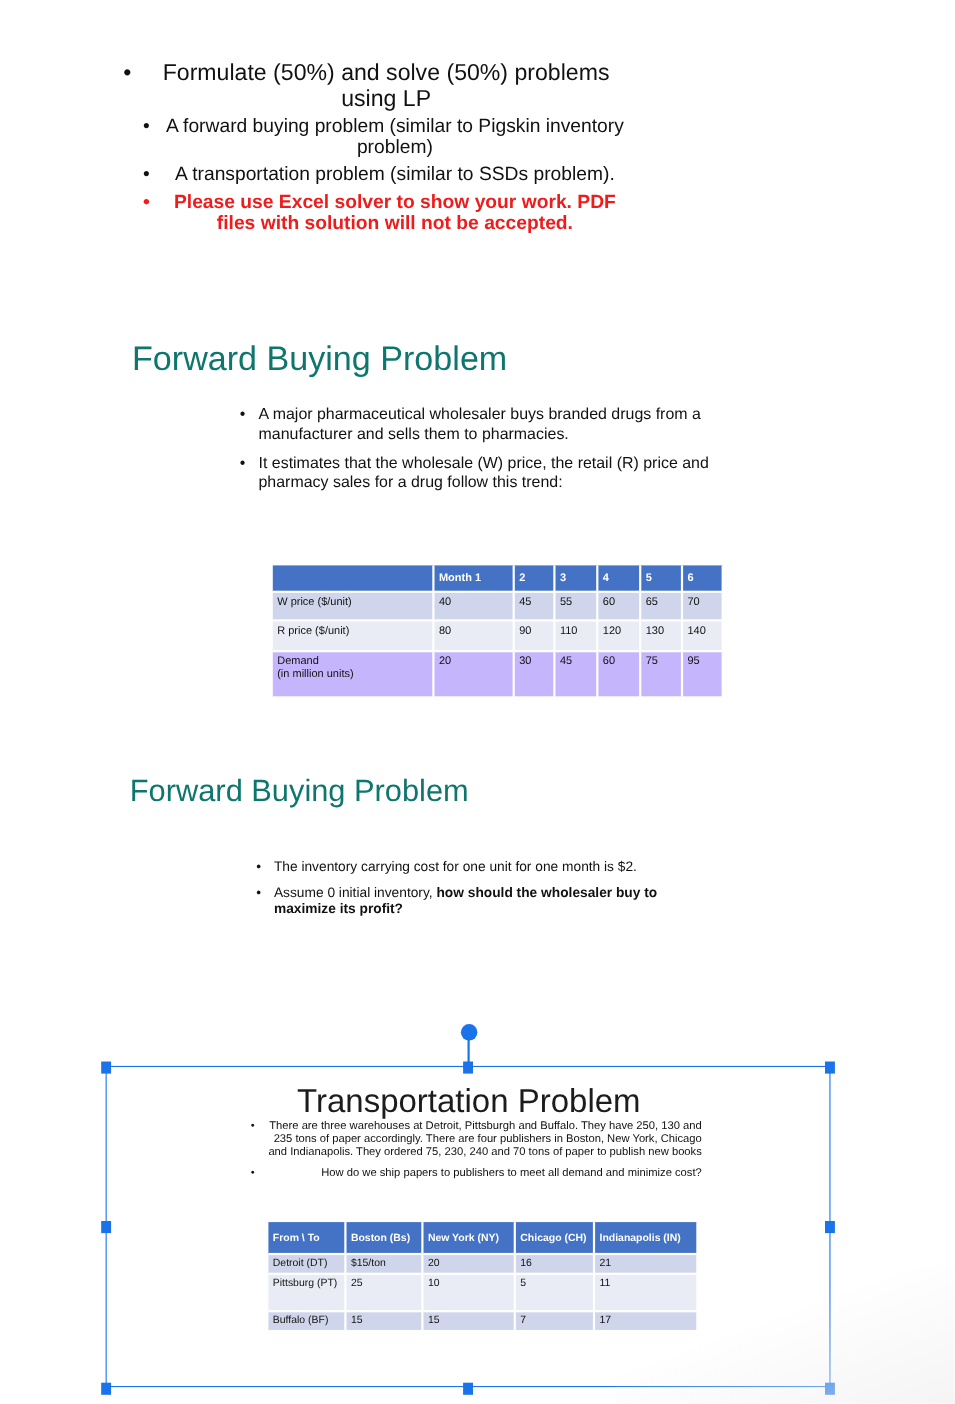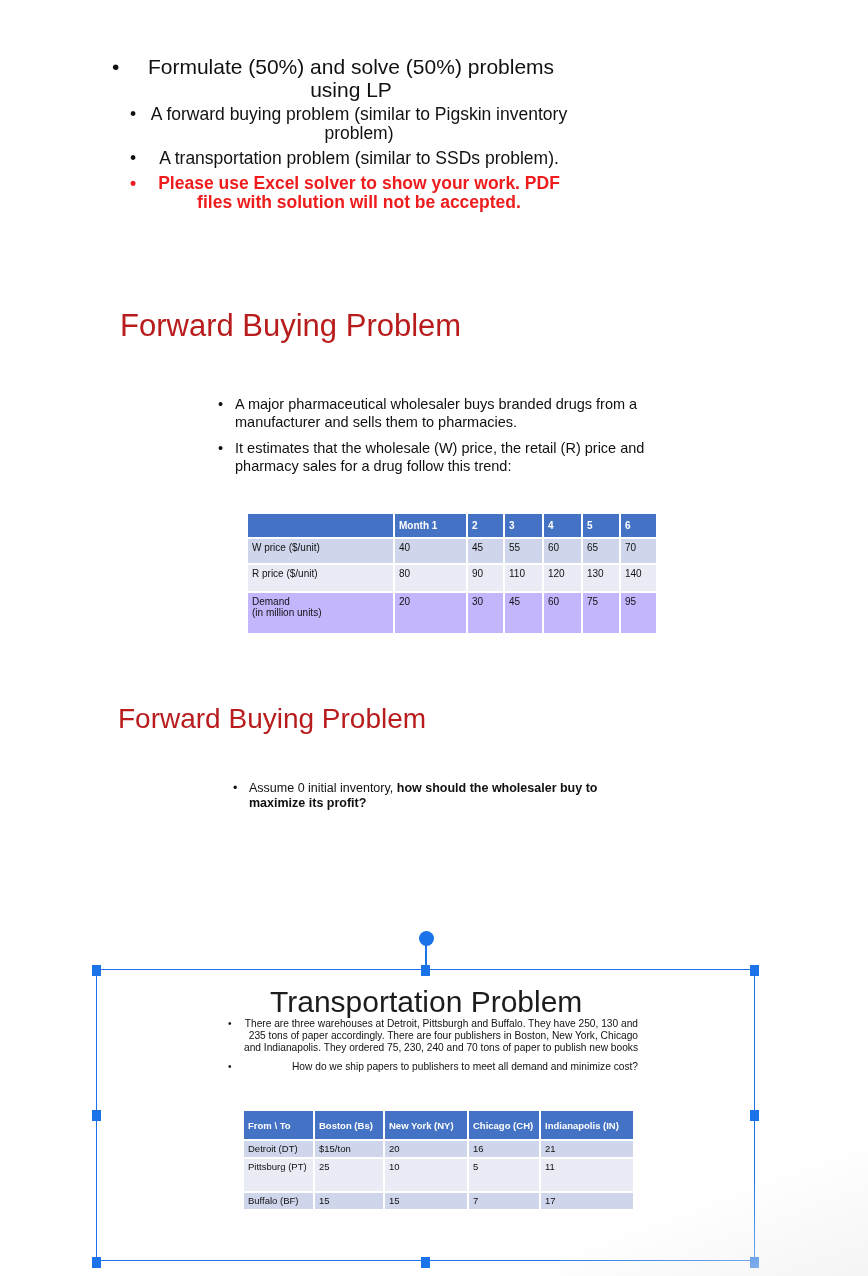--- a/index.html
+++ b/index.html
@@ -12,25 +12,25 @@
 
   
   #s1 { left:112px; top:55px; width:460px;text-align:center; }
   #s1 .lvl1 { font-size:21px; line-height:23px; }
   #s1 .lvl1.b1 { padding-left:18px; }
   #s1 .sub { margin-left:18px; margin-top:4px; }
   #s1 .sub li { font-size:17.5px; line-height:19px; margin-bottom:6px; padding-left:16px; }
   #s1 .sub li.red { color:#ee1c1c; font-weight:bold; }
 
   
-  .heading { font-size:31px; color:#b91c1c; font-weight:normal; }
+  .heading { font-size:31px; color:#0f766e; font-weight:normal; }
   #h-fb1 { left:120px; top:308px; }
   #h-fb2 { left:118px; top:703px; font-size:28px; }
 
-  #fb1-bullets { left:218px; top:395px; width:470px; }
+  #fb1-bullets { left:218px; top:368px; width:470px; }
   #fb1-bullets li { font-size:14.5px; line-height:18px; margin-bottom:8px; padding-left:17px; }
 
   
   #month-table { left:248px; top:514px; border-collapse:collapse; font-size:10px; }
   #month-table th { background:#4472c4; color:#fff; font-weight:bold; text-align:left; padding:3px 4px; height:17px; border-right:2px solid #fff; border-bottom:2px solid #fff; }
   #month-table td { padding:3px 4px; vertical-align:top; border-right:2px solid #fff; border-bottom:2px solid #fff; }
   #month-table tr.r0 td { background:#cfd5ea; height:18px; }
   #month-table tr.r1 td { background:#e9ebf5; height:20px; }
   #month-table tr.r2 td { background:#c4b5fd; height:34px; }
 
@@ -111,20 +111,21 @@
       <td>45</td>
       <td>60</td>
       <td>75</td>
       <td>95</td>
     </tr>
   </tbody>
 </table>
 
 <div id="h-fb2" class="abs heading">Forward Buying Problem</div>
 <ul id="fb2-bullets" class="abs">
+  <li class="b1">The inventory carrying cost for one unit for one month is $2.</li>
   <li class="b1"><span>Assume 0 initial inventory, </span><b>how should the wholesaler buy to maximize its profit?</b></li>
 </ul>
 
 <div id="rot-stem" class="abs"></div>
 <div id="rot-knob" class="abs"></div>
 <div id="sel-frame" class="abs"></div>
 <div class="handle" style="left:92px;top:965px"></div>
 <div class="handle" style="left:421px;top:965px"></div>
 <div class="handle" style="left:750px;top:965px"></div>
 <div class="handle" style="left:92px;top:1110px"></div>

